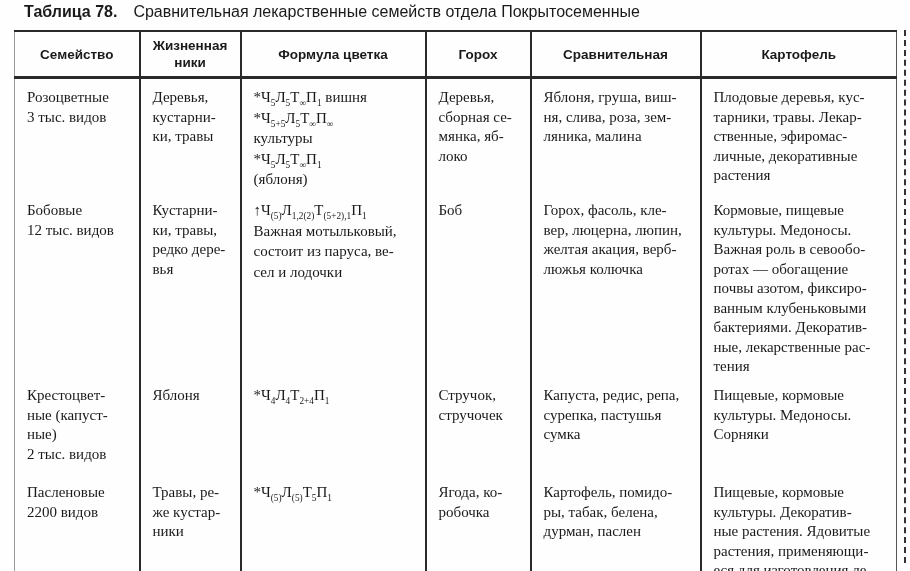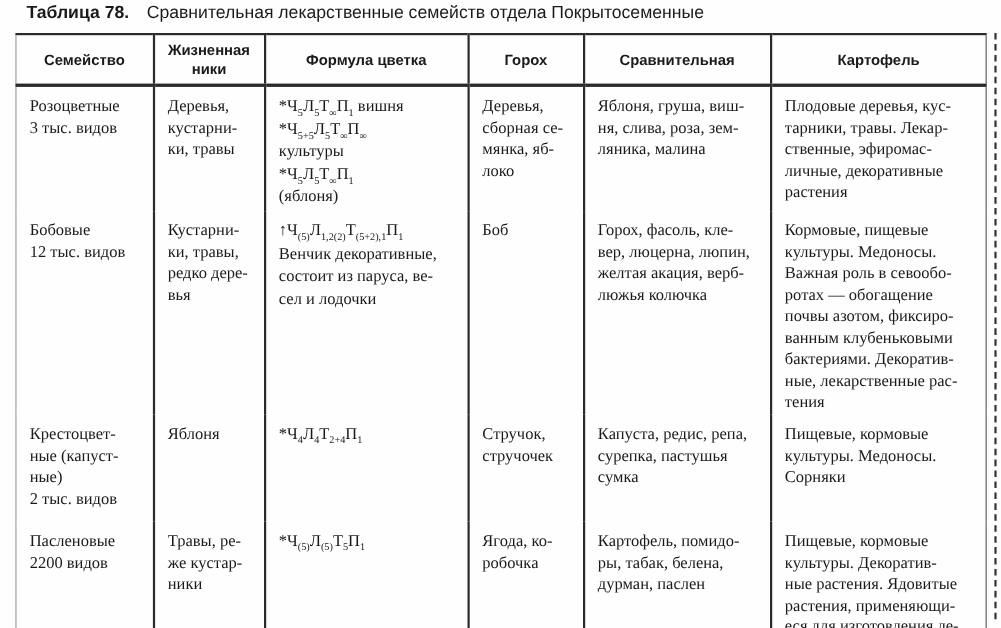--- a/index.html
+++ b/index.html
@@ -109,21 +109,21 @@
     </tr>
     <tr class="r2">
       <td>Бобовые
 12 тыс. видов</td>
       <td>Кустарни-
 ки, травы,
 редко дере-
 вья</td>
       <td class="formula">
           <div>↑Ч<sub>(5)</sub>Л<sub>1,2(2)</sub>Т<sub>(5+2),1</sub>П<sub>1</sub></div>
-          <div>Венчик декоративные,</div>
+          <div>Важная мотыльковый,</div>
           <div>состоит из паруса, ве-</div>
           <div>сел и лодочки</div>
         </td>
       <td>Боб</td>
       <td>Горох, фасоль, кле-
 вер, люцерна, люпин,
 желтая акация, верб-
 люжья колючка</td>
       <td>Кормовые, пищевые
 культуры. Медоносы.

